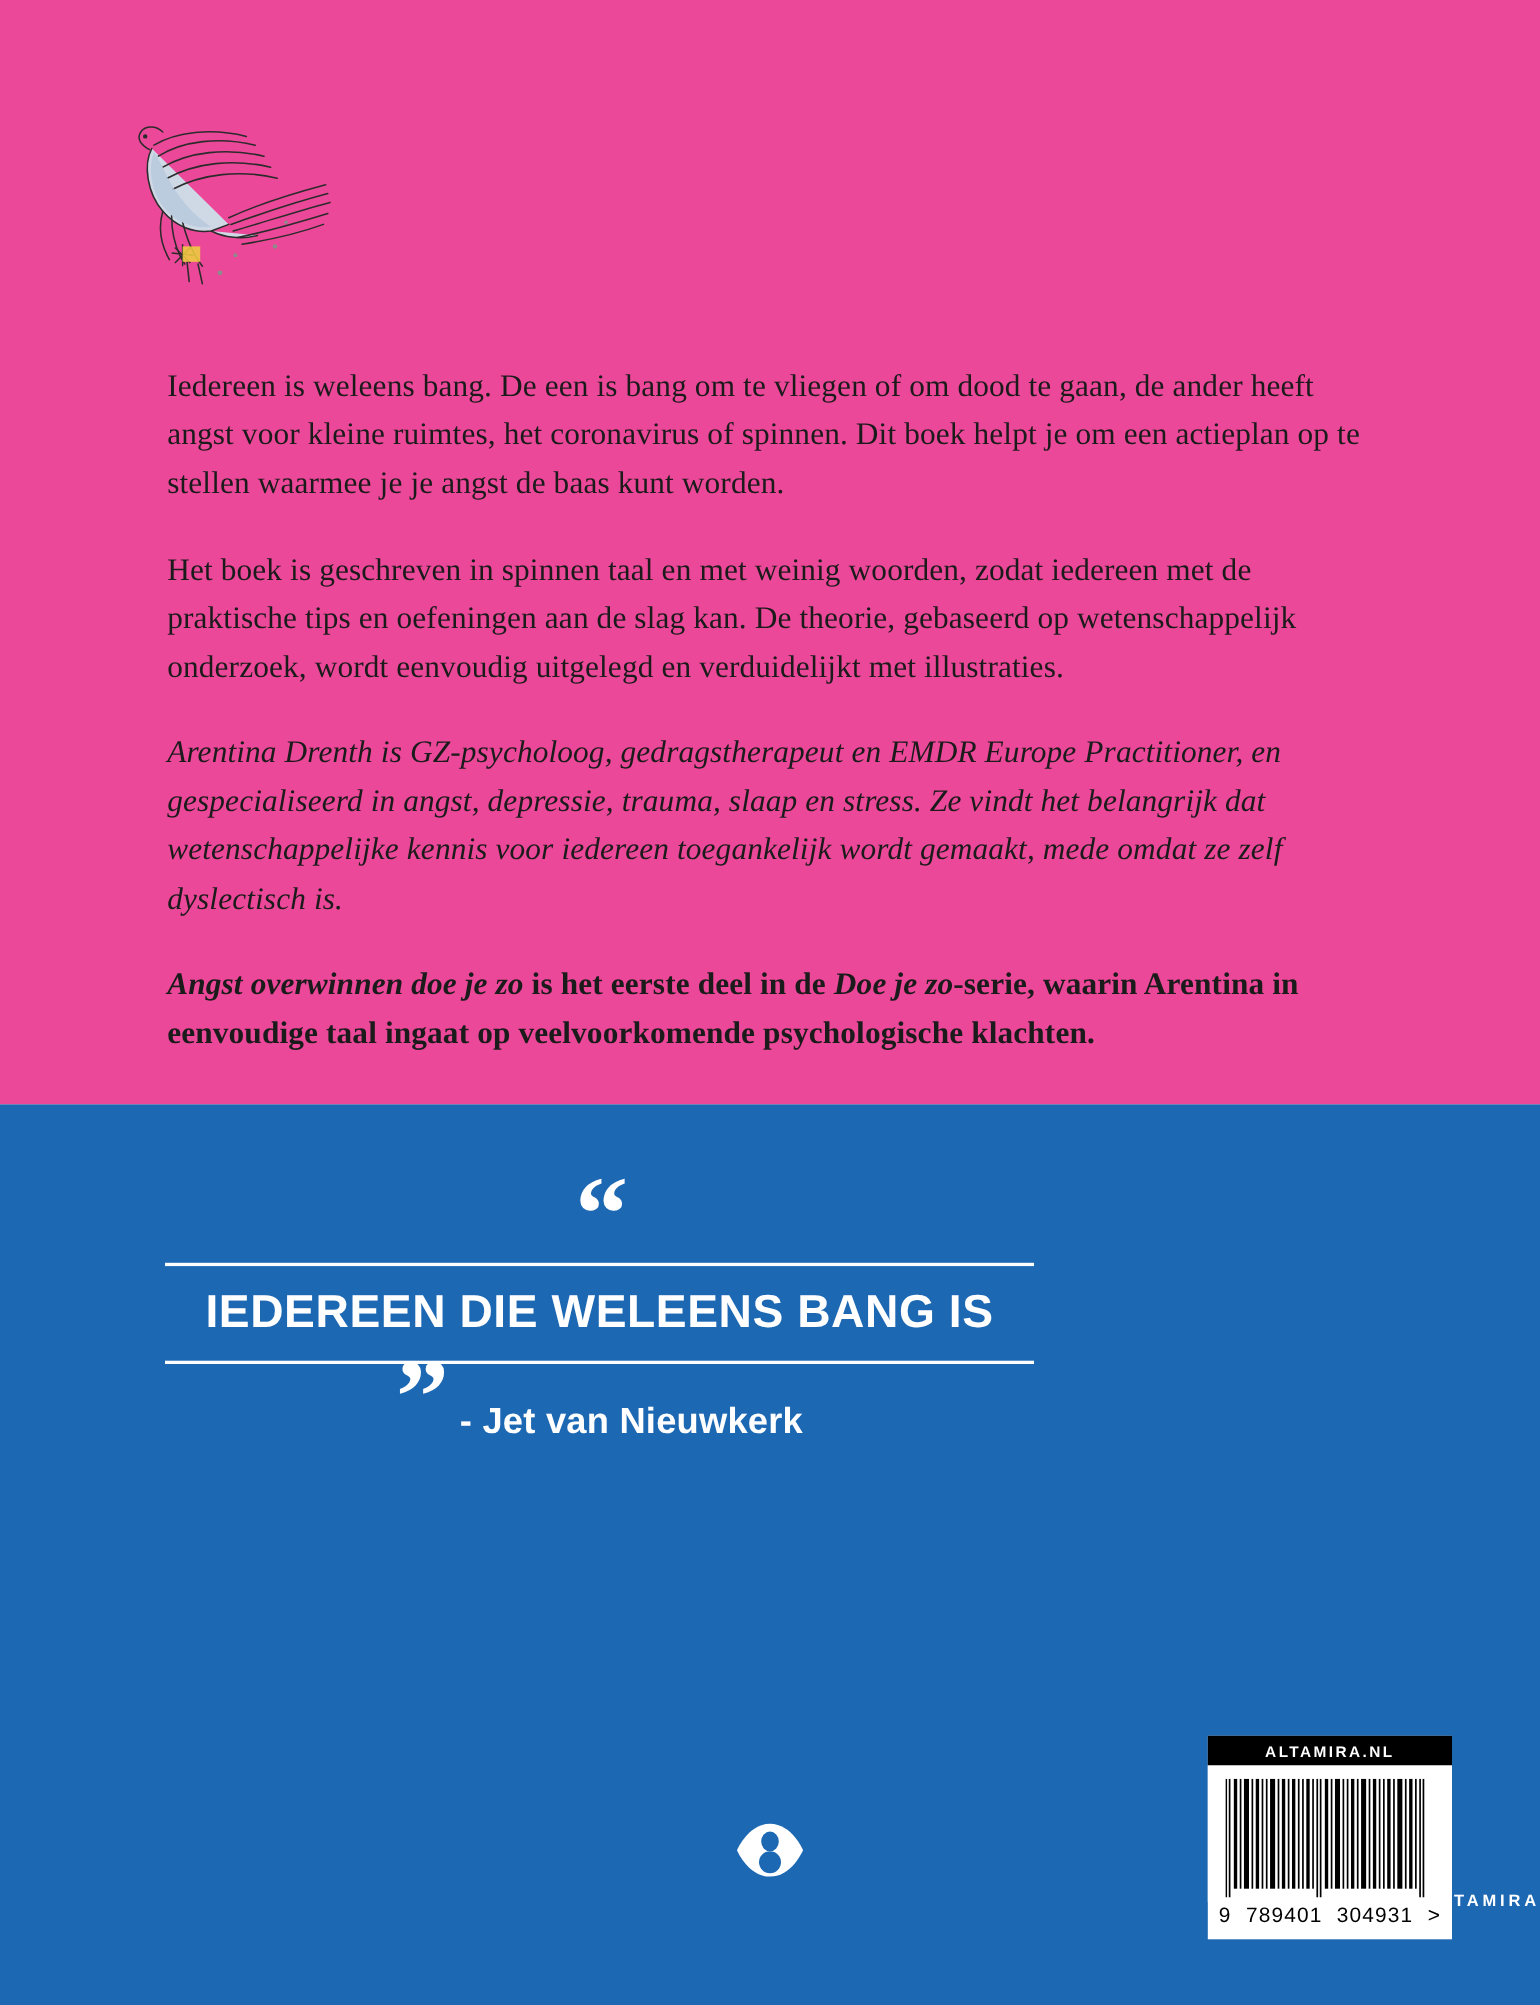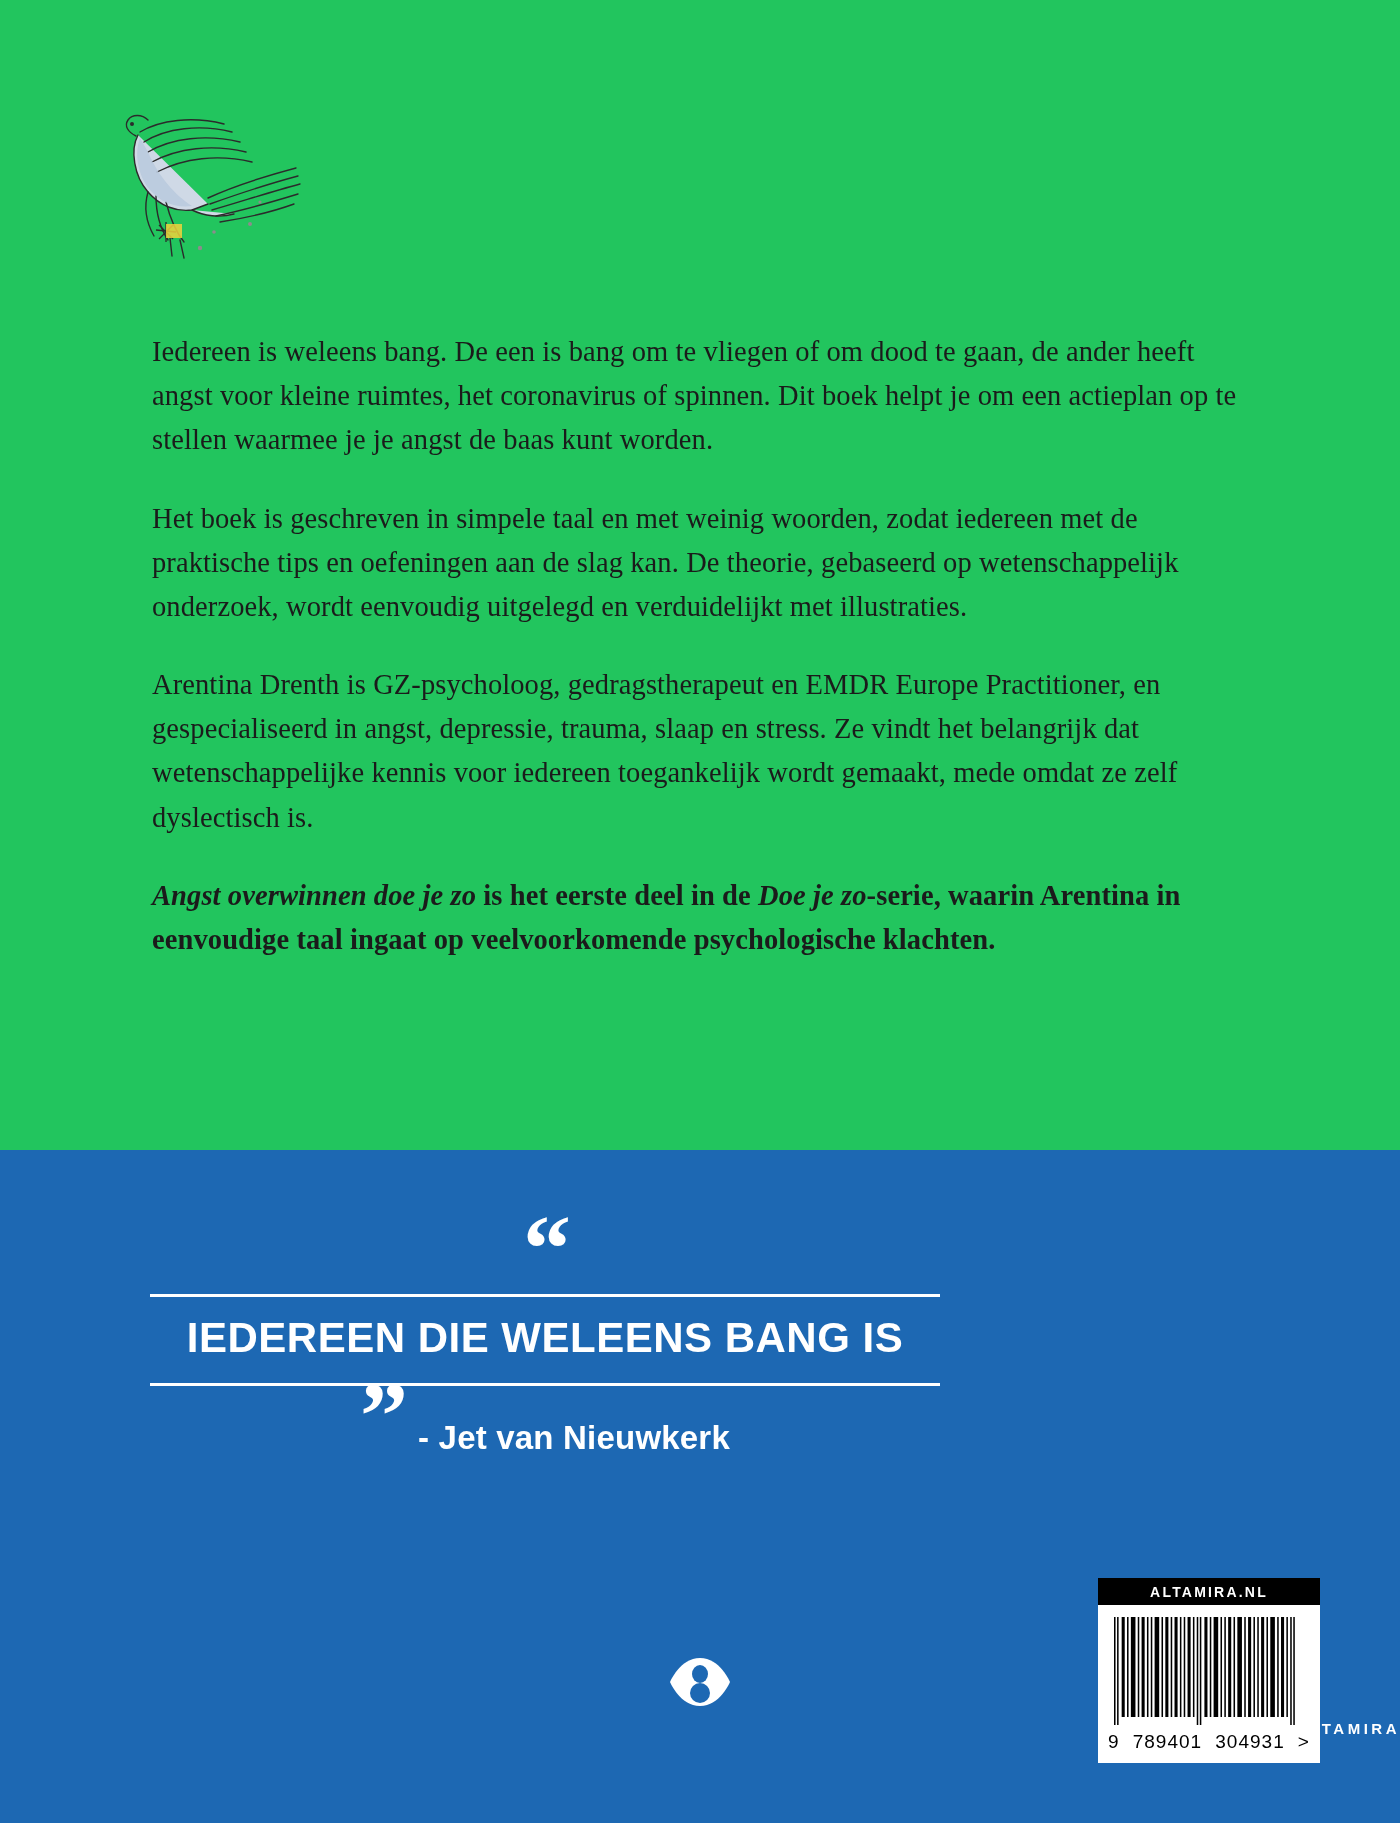--- a/index.html
+++ b/index.html
@@ -17,22 +17,22 @@
     position: relative;
     width: 1400px;
     height: 1823px;
     background: #f7ece7;
     display: flex;
     flex-direction: column;
   }
   
   .top-section {
     position: relative;
-    background: #22c55e;
-    height: 1150px;
+    background: #ec4899;
+    height: 1004px;
     box-sizing: border-box;
     padding: 0 152px;
   }
   .bird-wrap {
     position: absolute;
     left: 100px;
     top: 80px;
     width: 240px;
     height: 200px;
   }
@@ -44,20 +44,21 @@
   }
   .para {
     font-family: "Liberation Serif", serif;
     font-size: 28.5px;
     line-height: 1.55;
     color: #1b1b1b;
     margin: 0 0 34px 0;
     letter-spacing: 0.1px;
   }
   .para.italic {
+    font-style: italic;
   }
   .para.last {
     margin-bottom: 0;
   }
   .para .b {
     font-weight: bold;
   }
   .para .bi {
     font-weight: bold;
     font-style: italic;
@@ -236,21 +237,21 @@
           <circle cx="100" cy="168" r="2.2"></circle>
           <circle cx="114" cy="152" r="1.8"></circle>
           <circle cx="150" cy="144" r="2"></circle>
           <circle cx="160" cy="122" r="1.6"></circle>
         </g>
       </svg>
     </div>
 
     <div class="blurb">
       <p class="para">Iedereen is weleens bang. De een is bang om te vliegen of om dood te gaan, de ander heeft angst voor kleine ruimtes, het coronavirus of spinnen. Dit boek helpt je om een actieplan op te stellen waarmee je je angst de baas kunt worden.</p>
-      <p class="para">Het boek is geschreven in simpele taal en met weinig woorden, zodat iedereen met de praktische tips en oefeningen aan de slag kan. De theorie, gebaseerd op wetenschappelijk onderzoek, wordt eenvoudig uitgelegd en verduidelijkt met illustraties.</p>
+      <p class="para">Het boek is geschreven in spinnen taal en met weinig woorden, zodat iedereen met de praktische tips en oefeningen aan de slag kan. De theorie, gebaseerd op wetenschappelijk onderzoek, wordt eenvoudig uitgelegd en verduidelijkt met illustraties.</p>
       <p class="para italic">Arentina Drenth is GZ-psycholoog, gedragstherapeut en EMDR Europe Practitioner, en gespecialiseerd in angst, depressie, trauma, slaap en stress. Ze vindt het belangrijk dat wetenschappelijke kennis voor iedereen toegankelijk wordt gemaakt, mede omdat ze zelf dyslectisch is.</p>
       <p class="para last"><span class="bi">Angst overwinnen doe je zo</span><span class="b"> is het eerste deel in de </span><span class="bi">Doe je zo</span><span class="b">-serie, waarin Arentina in eenvoudige taal ingaat op veelvoorkomende psychologische klachten.</span></p>
     </div>
   </div>
 
   <div class="bottom-section">
 
     <div class="quote-block">
       <div class="quote-mark">“</div>
       <div class="rule"></div>

